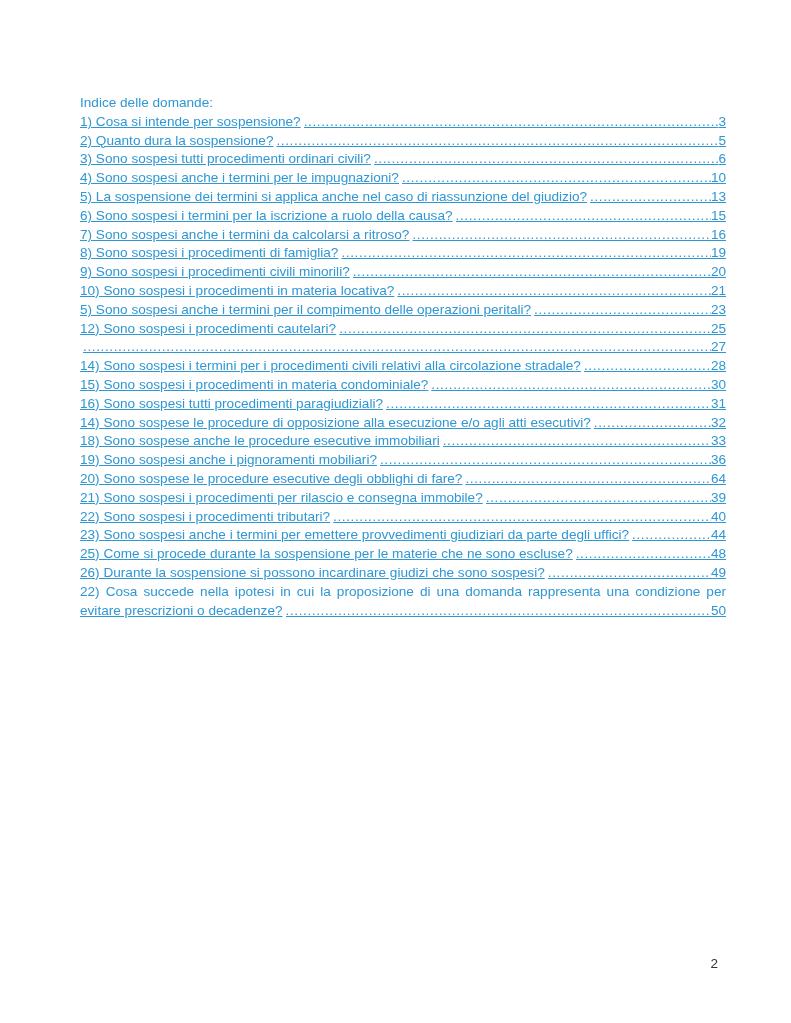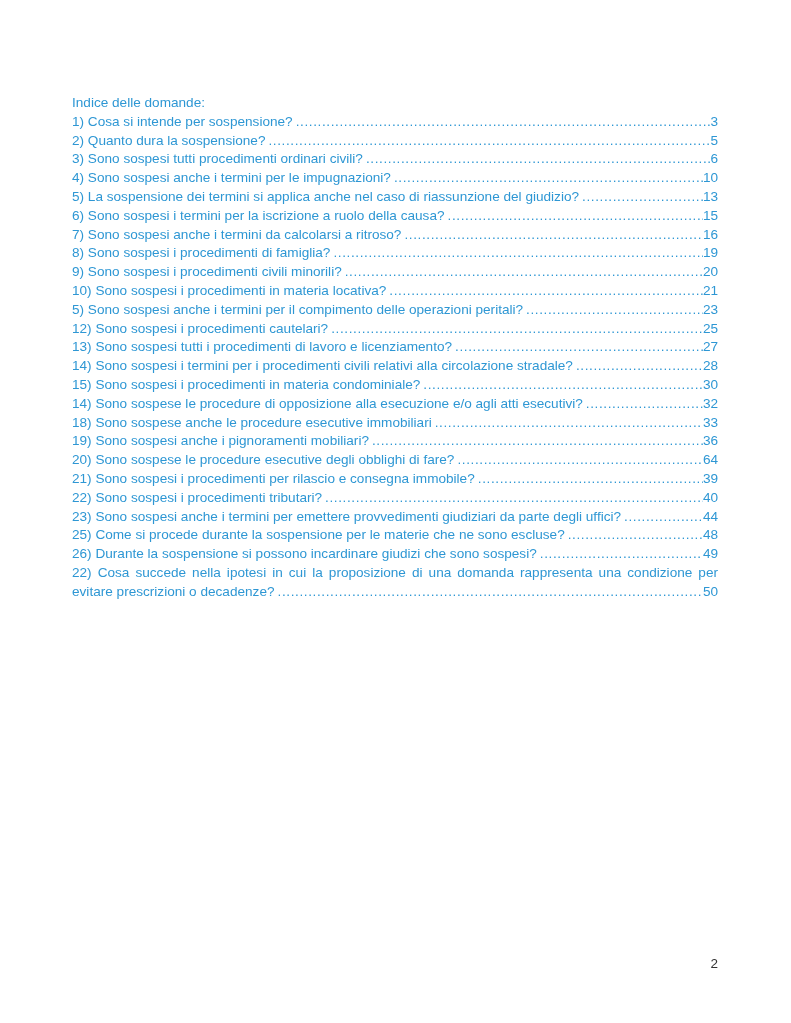--- a/index.html
+++ b/index.html
@@ -12,33 +12,34 @@
     width: 791px;
     height: 1023px;
     background: #ffffff;
     font-family: "Liberation Sans", sans-serif;
     overflow: hidden;
     box-sizing: border-box;
   }
   .toc {
     position: absolute;
     top: 94px;
-    left: 72px;
+    left: 80px;
     width: 646px;
     color: #2e97d4;
     font-size: 13.6px;
     line-height: 18.8px;
   }
   .toc-heading {
     white-space: nowrap;
   }
   .toc-entry {
     display: flex;
     align-items: flex-end;
     width: 100%;
+    text-decoration: underline;
   }
   .entry-label {
     flex: 0 1 auto;
     white-space: nowrap;
   }
   .leader {
     flex: 1 1 0;
     min-width: 6px;
     overflow: hidden;
     white-space: nowrap;
@@ -142,37 +143,41 @@
     <span class="entry-page">23</span>
   </div>
 
   <div class="toc-entry">
     <span class="entry-label">12) Sono sospesi i procedimenti cautelari?</span>
     <span class="leader"></span>
     <span class="entry-page">25</span>
   </div>
 
   <div class="toc-entry">
-    <span class="entry-label">13) Sono sospesi tutti i procedimenti di lavoro e licenziamento?</span>
     <span class="leader"></span>
     <span class="entry-page">27</span>
   </div>
 
   <div class="toc-entry">
     <span class="entry-label">14) Sono sospesi i termini per i procedimenti civili relativi alla circolazione stradale?</span>
     <span class="leader"></span>
     <span class="entry-page">28</span>
   </div>
 
   <div class="toc-entry">
     <span class="entry-label">15) Sono sospesi i procedimenti in materia condominiale?</span>
     <span class="leader"></span>
     <span class="entry-page">30</span>
   </div>
 
+  <div class="toc-entry">
+    <span class="entry-label">16) Sono sospesi tutti procedimenti paragiudiziali?</span>
+    <span class="leader"></span>
+    <span class="entry-page">31</span>
+  </div>
 
   <div class="toc-entry">
     <span class="entry-label">14) Sono sospese le procedure di opposizione alla esecuzione e/o agli atti esecutivi?</span>
     <span class="leader"></span>
     <span class="entry-page">32</span>
   </div>
 
   <div class="toc-entry">
     <span class="entry-label">18) Sono sospese anche le procedure esecutive immobiliari</span>
     <span class="leader"></span>

